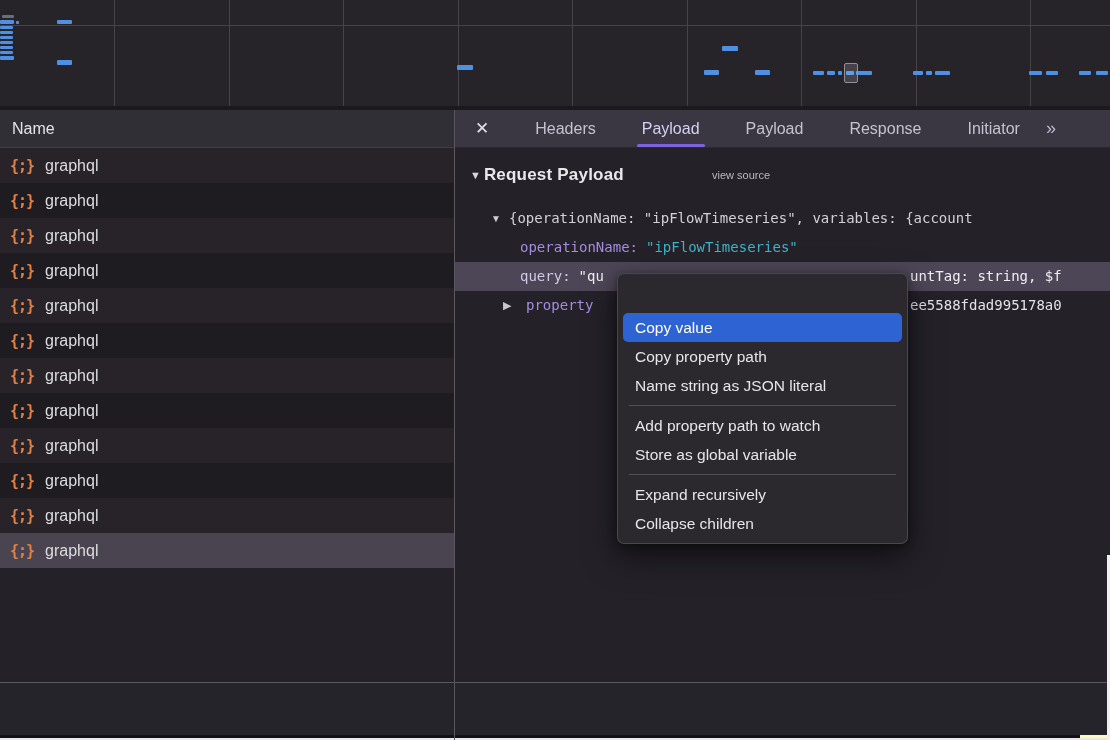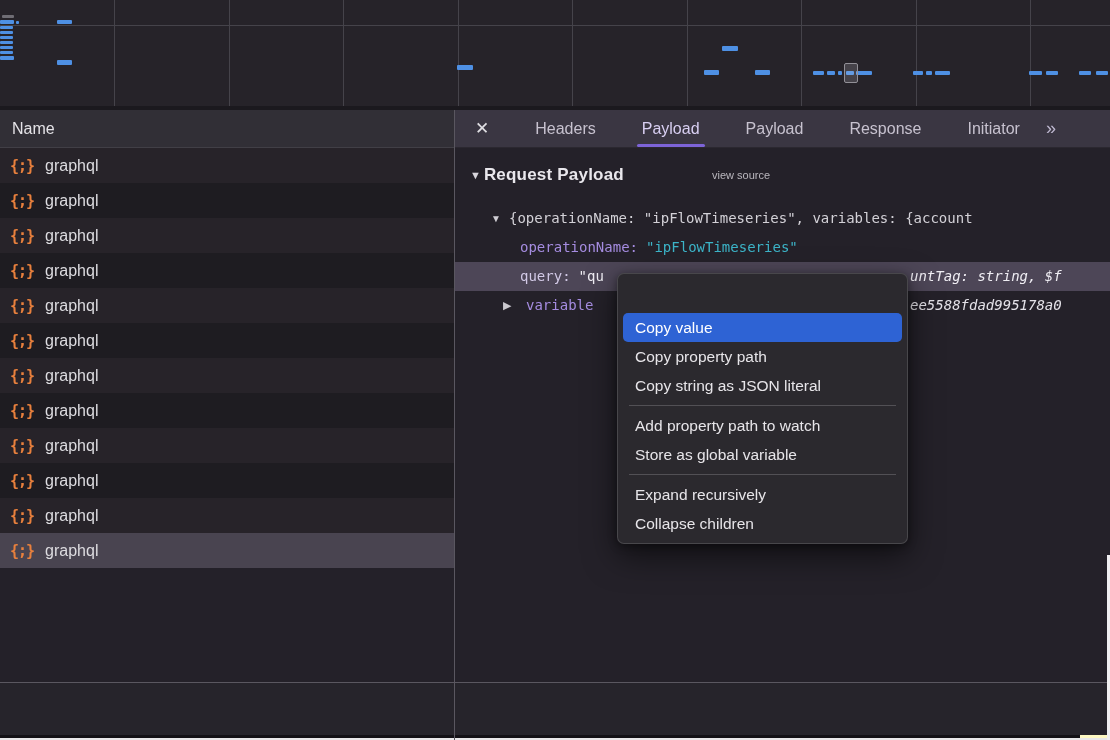--- a/index.html
+++ b/index.html
@@ -39,21 +39,21 @@
   .tree{margin-top:15px;font-family:"DejaVu Sans Mono",monospace;font-size:14px;color:#d3d1d7;}
   .trow{position:relative;height:29px;line-height:29px;white-space:nowrap;overflow:hidden;}
   .preview-row{padding-left:54px;}
   .tri-abs{position:absolute;left:36px;top:0;font-size:10px;font-family:"Liberation Sans",sans-serif;color:#cfcdd3;}
   .kv{padding-left:65px;}
   .key{color:var(--key-color,#a58ce0);margin-right:8px;}
   .str{color:var(--string-color,#3cb4c8);}
   .query-row{background:#4d4657;}
   .query-row .key{color:#d2c9e6;}
   .query-row .val{color:#efedf3;}
-  .right-frag{position:absolute;left:455px;top:0;color:#efedf3;font-style:italic;}
+  .right-frag{position:absolute;left:455px;top:0;color:#efedf3;}
   .vars-row .arrow{position:absolute;left:48px;top:0;font-size:11px;font-family:"Liberation Sans",sans-serif;color:#cac8ce;}
   .vars-row{padding-left:71px;}
   .vars-row .right-frag{color:#e4e2e8;}
   
   .hdivider{position:absolute;left:0;right:0;top:682px;height:1px;background:#5a5760;}
   .footer{position:absolute;left:0;right:0;top:683px;height:52px;background:#26242b;}
   .bottom-bar{position:absolute;left:0;top:735px;width:1080px;height:3px;background:#131116;}
   .bottom-edge{position:absolute;left:0;right:0;bottom:0;height:2px;background:#e9e8ea;}
   .right-edge{position:absolute;right:0;top:555px;bottom:0;width:3px;background:#f0eff1;}
   
@@ -192,37 +192,37 @@
           <span class="tri-abs">▼</span><span>{operationName: "ipFlowTimeseries", variables: {account</span>
         </div>
         <div class="trow kv">
           <span class="key">operationName:</span><span class="str">"ipFlowTimeseries"</span>
         </div>
         <div class="trow kv query-row">
           <span class="key">query:</span><span class="val">"qu</span>
           <span class="right-frag">untTag: string, $f</span>
         </div>
         <div class="trow vars-row">
-          <span class="arrow">▶</span><span class="key">variable</span>
+          <span class="arrow">▶</span><span class="key">property</span>
           <span class="right-frag">ee5588fdad995178a0</span>
         </div>
       </div>
     </div>
   </div>
 
   <div class="hdivider"></div>
   <div class="footer"></div>
   <div class="bottom-bar"></div>
   <div class="bottom-edge"></div>
   <div class="right-edge"></div>
 
   <div class="context-menu">
     <div class="menu-item highlighted">Copy value</div>
     <div class="menu-item">Copy property path</div>
-    <div class="menu-item">Copy string as JSON literal</div>
+    <div class="menu-item">Name string as JSON literal</div>
     <div class="menu-sep"></div>
     <div class="menu-item">Add property path to watch</div>
     <div class="menu-item">Store as global variable</div>
     <div class="menu-sep"></div>
     <div class="menu-item">Expand recursively</div>
     <div class="menu-item">Collapse children</div>
   </div>
 
 </div>
 

